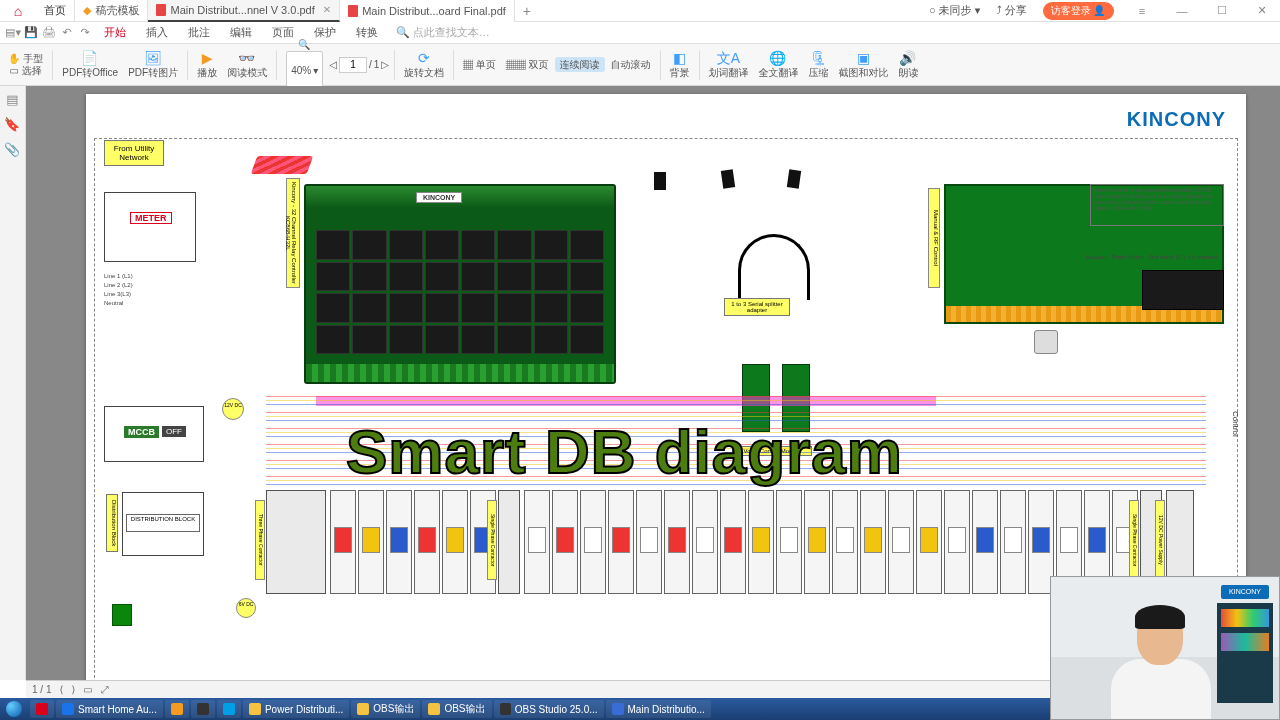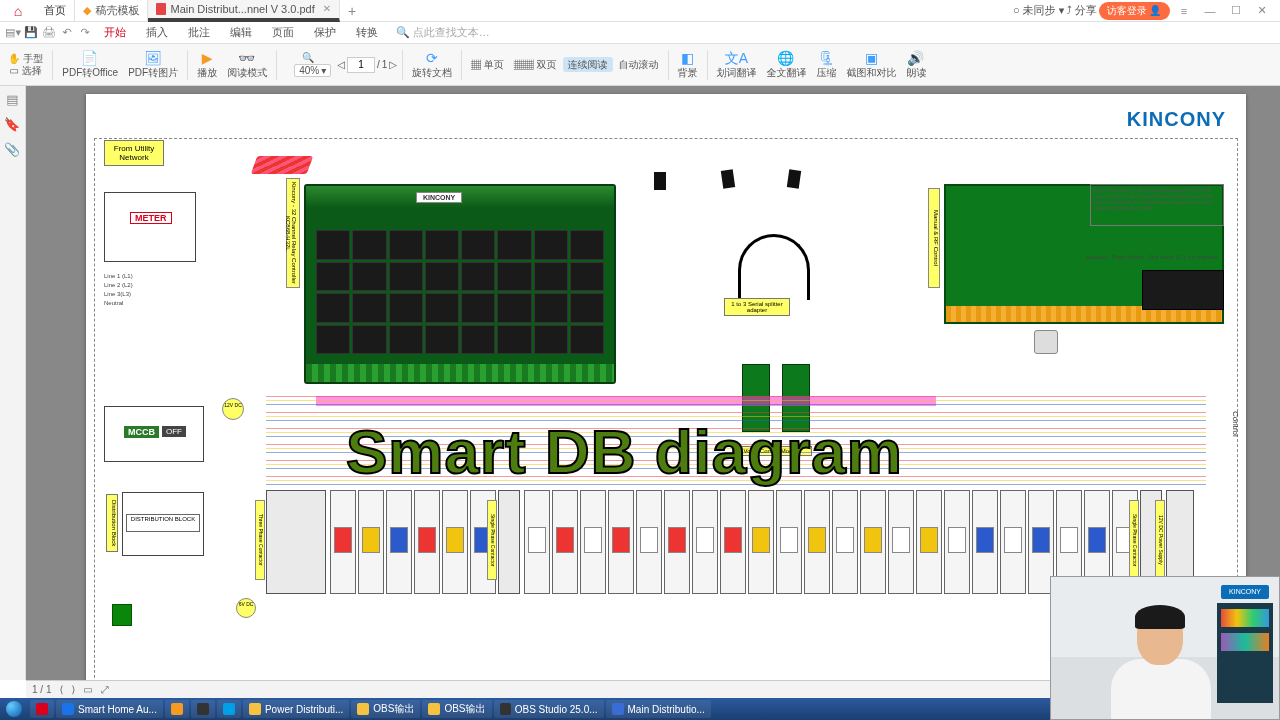--- a/index.html
+++ b/index.html
@@ -4,42 +4,42 @@
 <style>
 *{margin:0;padding:0;box-sizing:border-box;font-family:"Microsoft YaHei",Arial,sans-serif;}
 body{width:1280px;height:720px;overflow:hidden;background:#fff;position:relative;}
 
 
 .titlebar{height:22px;background:#fff;border-bottom:1px solid #e0e0e0;display:flex;align-items:center;font-size:11px;color:#555;}
 .titlebar .homebtn{width:36px;text-align:center;color:#d9001b;font-size:14px;}
 .titlebar .tab{display:inline-flex;align-items:center;height:22px;padding:0 8px;border-right:1px solid #e2e2e2;gap:4px;}
 .titlebar .tab.home{color:#333;}
 .titlebar .tab.pdf{background:#fff;}
-.titlebar .tab.active{background:#f5f5f5;border-bottom:4px solid #404040;}
+.titlebar .tab.active{background:#f5f5f5;border-bottom:2px solid #404040;}
 .titlebar .x{color:#999;font-size:10px;margin-left:4px;}
 .titlebar .plus{width:24px;text-align:center;color:#888;font-size:14px;}
-.winctrl{margin-left:auto;display:flex;align-items:center;gap:2px;padding-right:6px;}
+.winctrl{margin-left:auto;display:flex;align-items:center;gap:16px;padding-right:6px;}
 .winctrl .login{background:#fd6b3f;color:#fff;font-size:10px;border-radius:10px;padding:2px 8px;}
 .winctrl .sysbtn{width:24px;text-align:center;color:#888;font-size:11px;}
 .pdf-ico{width:10px;height:12px;background:#e64545;border-radius:1px;display:inline-block;}
 
 
 .menurow{height:22px;background:#fff;border-bottom:1px solid #e0e0e0;display:flex;align-items:center;font-size:11px;color:#555;padding-left:4px;}
 .menurow .mi{padding:0 10px;cursor:default;}
 .menurow .mi.red{color:#d9001b;text-align:right;}
 .menurow .micon{width:18px;text-align:center;color:#888;}
 .menurow .srch{color:#aaa;margin-left:8px;}
 
 
 .ribbon{height:42px;background:#f7f7f7;border-bottom:1px solid #d8d8d8;display:flex;align-items:center;font-size:10px;color:#555;padding:0 4px;gap:2px;}
 .rb-grp{display:flex;flex-direction:column;align-items:center;justify-content:center;padding:0 4px;line-height:1.1;gap:1px;}
 .rb-grp .ic{font-size:14px;color:#409eff;}
 .rb-grp .ic.org{color:#f59a23;}
 .rb-sep{width:1px;height:30px;background:#ddd;margin:0 3px;}
-.rb-zoom{display:flex;align-items:flex-end;gap:2px;border:1px solid #ccc;background:#fff;padding:0 4px;border-radius:2px;margin-left:8px;}
+.rb-zoom{display:flex;align-items:flex-end;gap:2px;border:1px solid #ccc;background:#fff;padding:13px 4px;border-radius:2px;}
 .rb-page{display:flex;align-items:center;gap:2px;}
 .rb-page input{width:28px;height:16px;border:1px solid #ccc;text-align:center;font-size:10px;}
 
 
 .lbar{position:absolute;left:0;top:86px;width:26px;bottom:40px;background:#f3f3f3;border-right:1px solid #ddd;display:flex;flex-direction:column;align-items:center;padding-top:6px;gap:10px;color:#888;font-size:13px;}
 
 
 .docwrap{position:absolute;left:26px;right:0;top:86px;bottom:40px;background:#888;overflow:hidden;}
 .page{position:absolute;left:60px;top:8px;width:1160px;height:640px;background:#fff;box-shadow:0 1px 4px rgba(0,0,0,.4);}
 .dia-title{position:absolute;left:210px;top:12px;width:740px;border:1px solid #333;text-align:center;font-weight:bold;font-size:14px;padding:4px;background:#fff;}
@@ -147,20 +147,24 @@
     </div>
   <div class="tab">
       <span style="color:#f59a23">◆</span>
       <span>稿壳模板</span>
     </div>
   <div class="tab pdf active">
       <span class="pdf-ico"></span>
       <span>Main Distribut...nnel V 3.0.pdf</span>
       <span class="x">✕</span>
     </div>
+  <div class="tab pdf">
+      <span class="pdf-ico"></span>
+      <span>Main Distribut...oard Final.pdf</span>
+    </div>
   <div class="plus">+</div>
   <div class="winctrl">
     <span>○ 未同步 ▾</span>
     <span>⤴ 分享</span>
     <span class="login">访客登录 👤</span>
     <span class="sysbtn">≡</span>
     <span class="sysbtn">—</span>
     <span class="sysbtn">☐</span>
     <span class="sysbtn">✕</span>
   </div>

